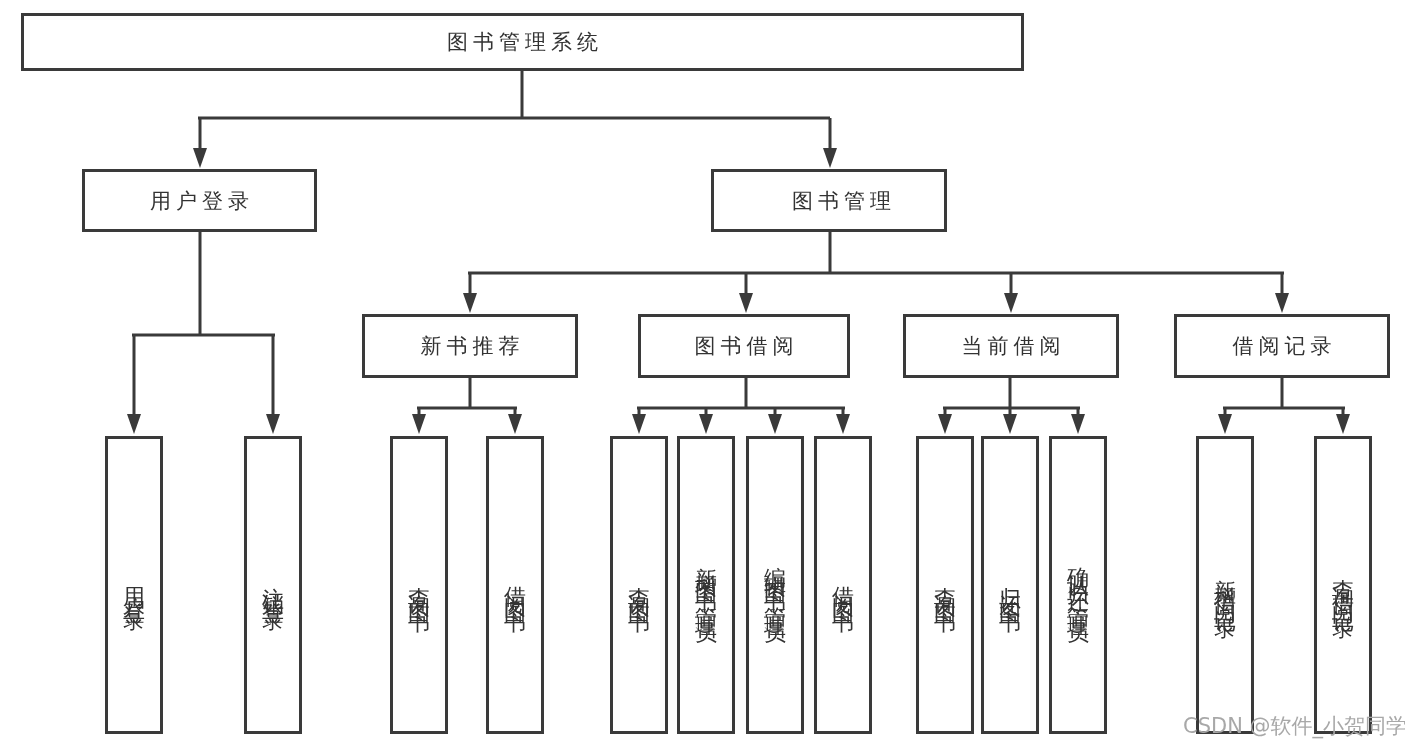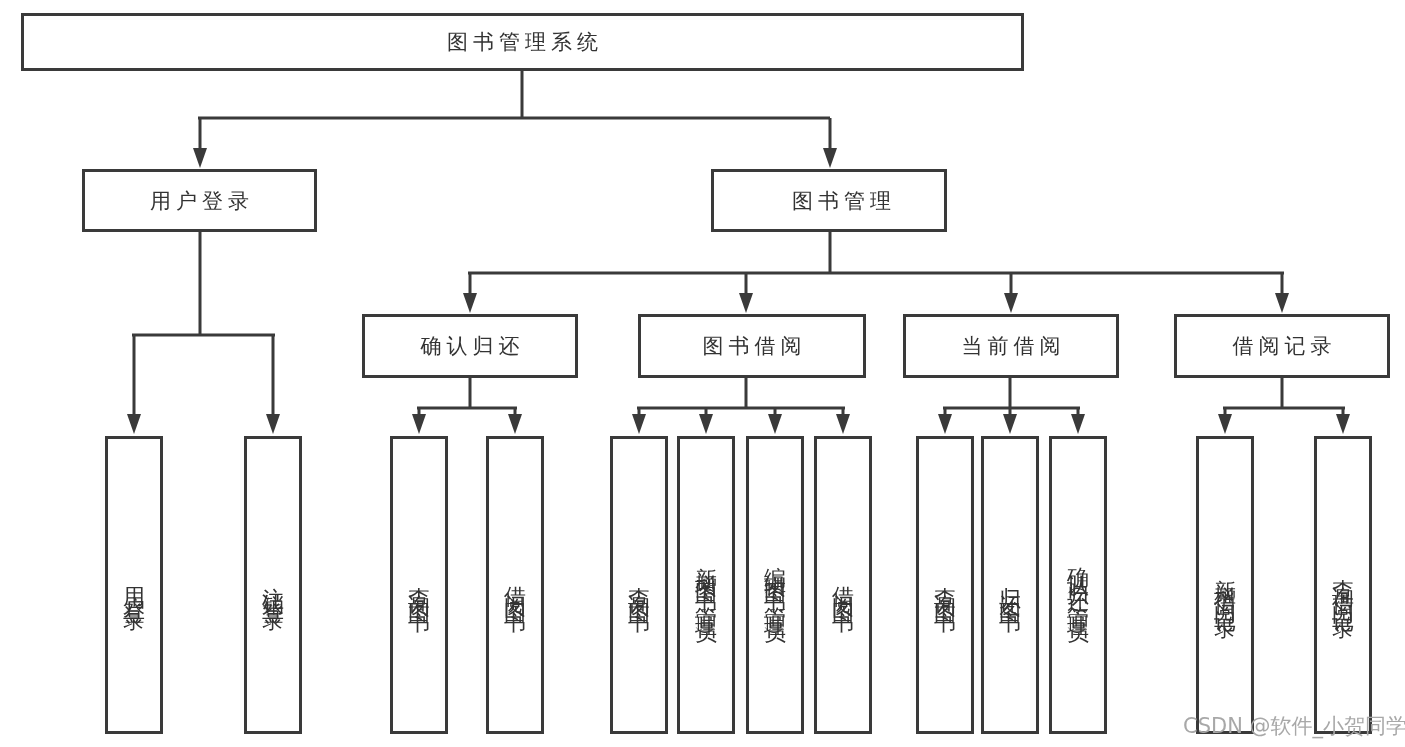--- a/index.html
+++ b/index.html
@@ -108,23 +108,23 @@
   </div>
 
   <div class="node hnode" style="left:82px;top:169px;width:235px;height:63px;">
     <span>用户登录</span>
   </div>
   <div class="node hnode" style="left:711px;top:169px;width:236px;height:63px;padding-left:25px;">
     <span>图书管理</span>
   </div>
 
   <div class="node hnode" style="left:362px;top:314px;width:216px;height:64px;">
-    <span>确认归还</span>
+    <span>新书推荐</span>
   </div>
-  <div class="node hnode" style="left:638px;top:314px;width:228px;height:64px;">
+  <div class="node hnode" style="left:638px;top:314px;width:212px;height:64px;">
     <span>图书借阅</span>
   </div>
   <div class="node hnode" style="left:903px;top:314px;width:216px;height:64px;align-items:center;">
     <span>当前借阅</span>
   </div>
   <div class="node hnode" style="left:1174px;top:314px;width:216px;height:64px;">
     <span>借阅记录</span>
   </div>
 
   <div class="node vnode" style="left:105px;top:436px;width:58px;height:298px;">

